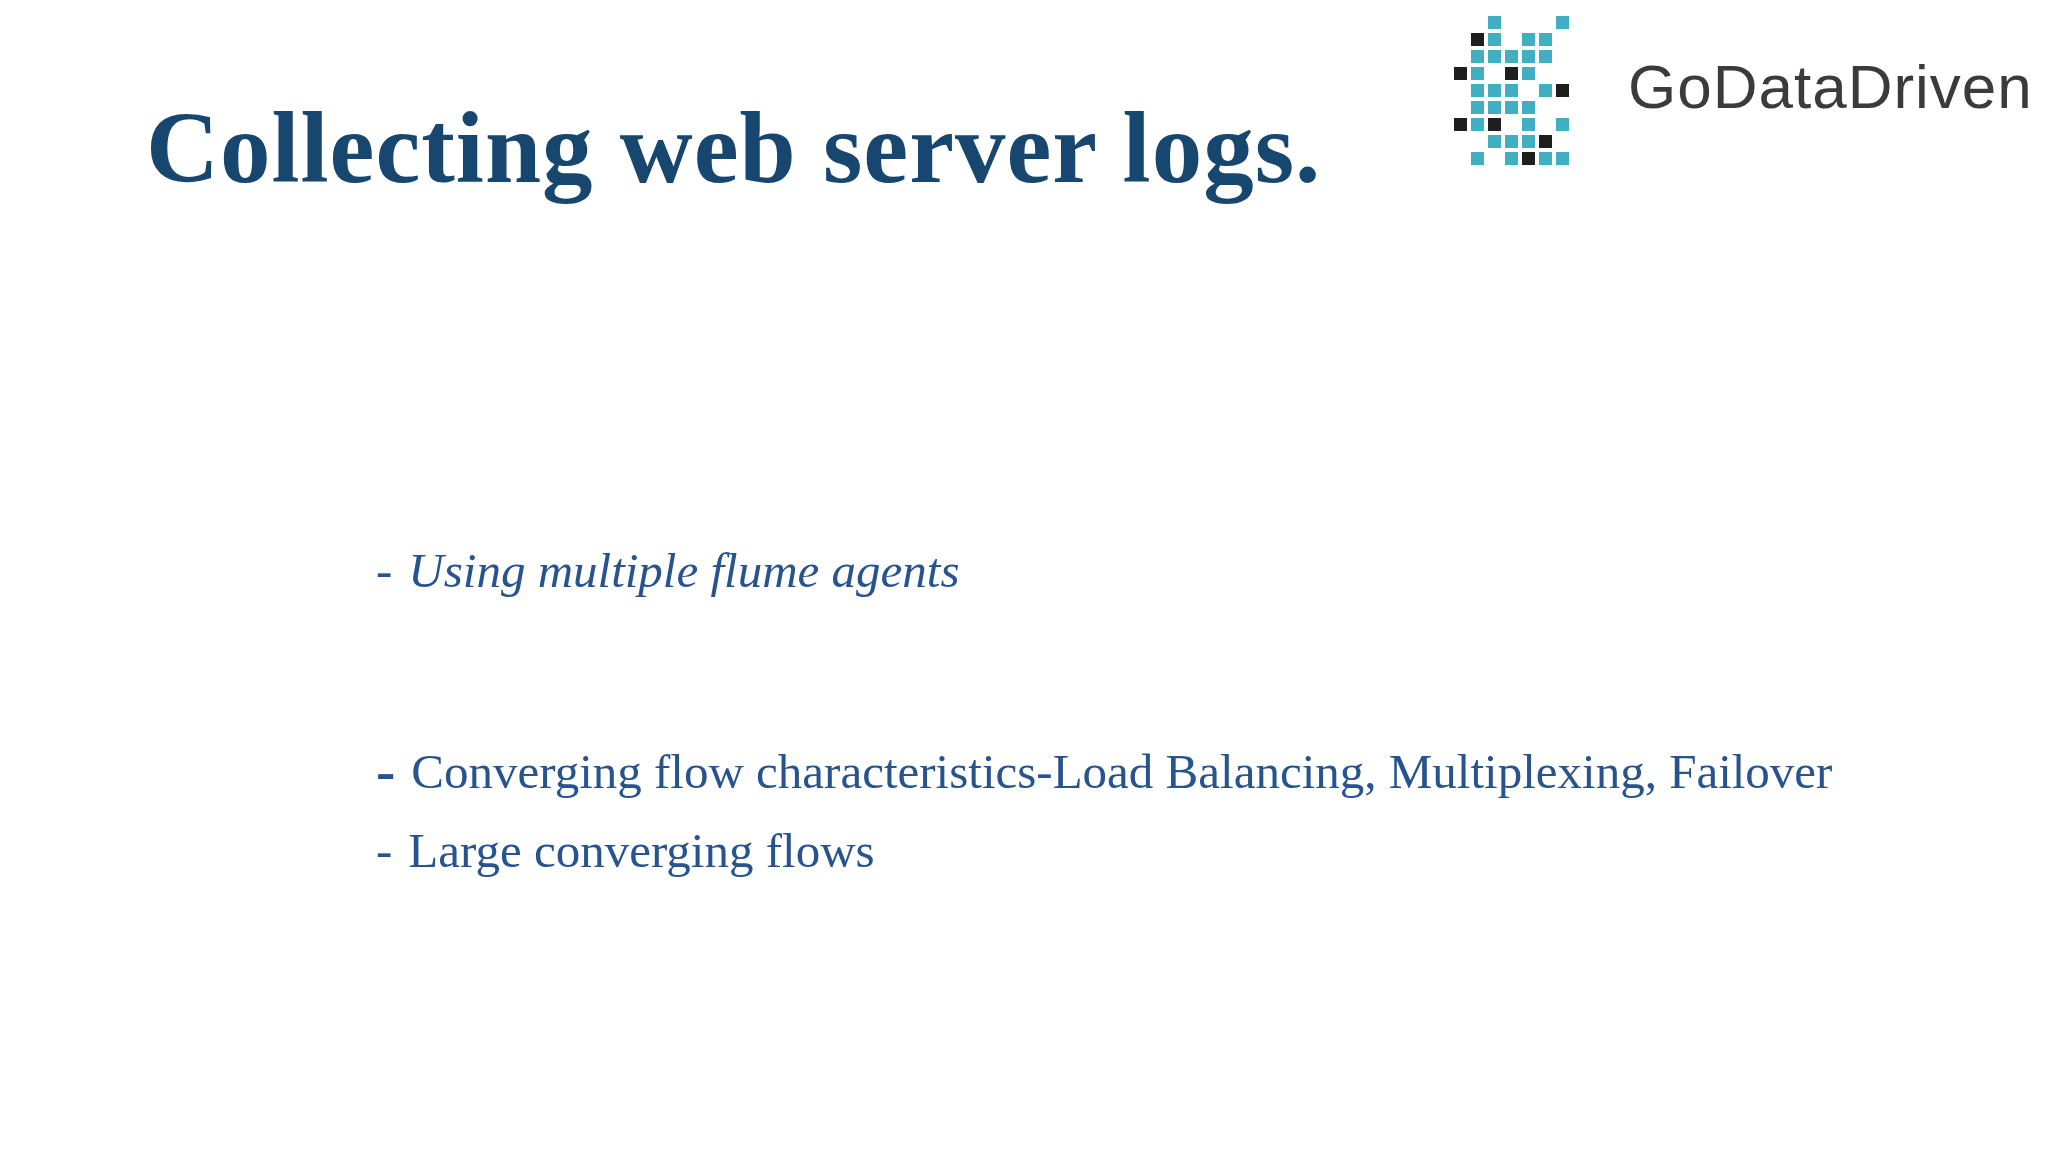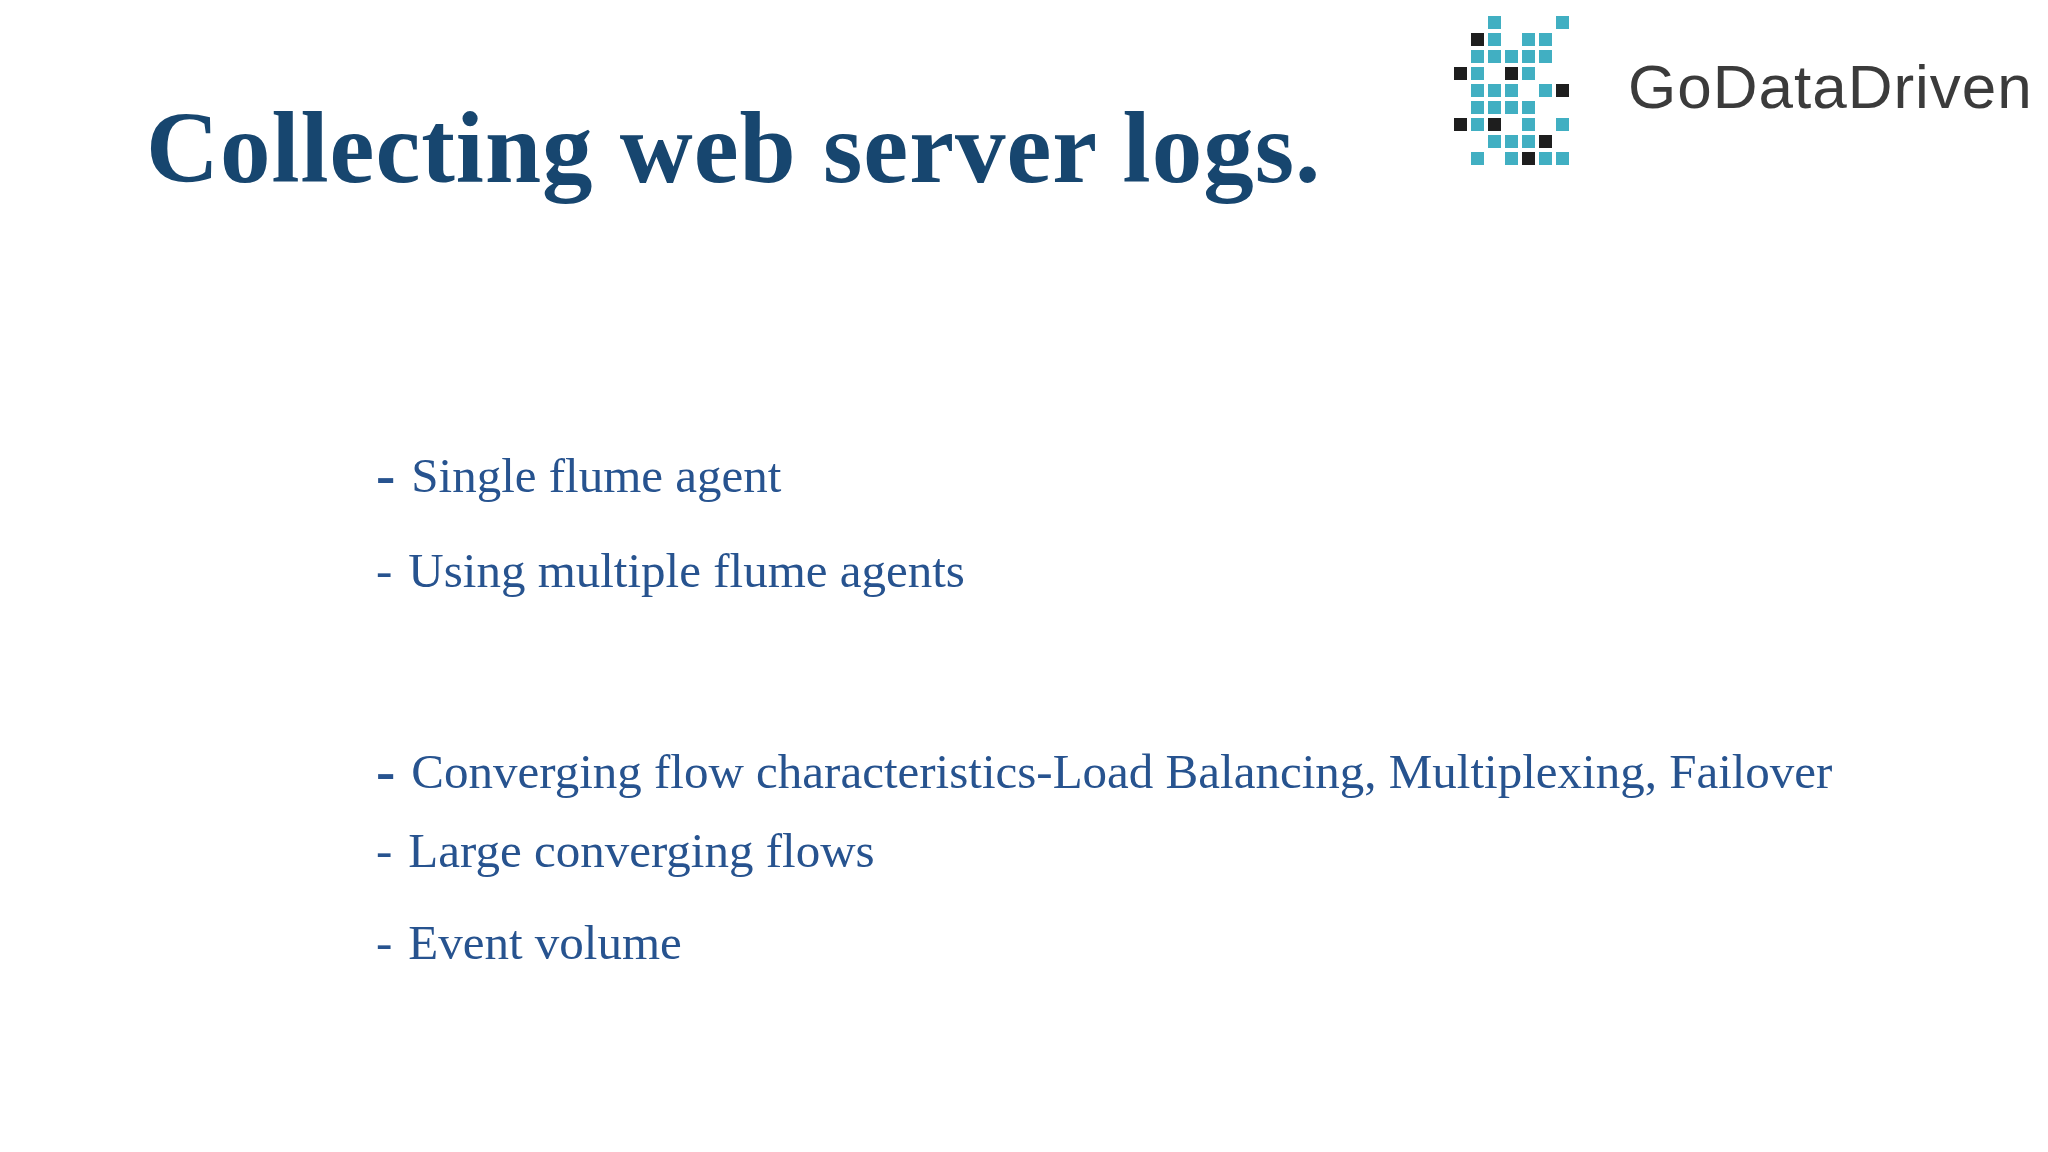--- a/index.html
+++ b/index.html
@@ -93,21 +93,21 @@
     font-family: "Liberation Serif", serif;
     font-size: 49px;
   }
   .sub .dash { display: inline-block; margin-right: 16px; }
   .sub .dash.bold {
     font-weight: bold;
     font-size: 58px;
     vertical-align: -2px;
   }
   .sub.s11 { top: 446px; }
-  .sub.s12 { top: 546px; }
+  .sub.s12 { top: 546px; font-style: italic; }
   .sub.s21 { top: 742px; }
   .sub.s22 { top: 826px; }
   .sub.s23 { top: 918px; }
 </style>
 </head>
 <body>
 
 <div class="slide">
 
   <h1 class="title">Collecting web server logs.</h1>
@@ -174,34 +174,28 @@
       <div class="cell"></div>
       <div class="cell t"></div>
       <div class="cell k"></div>
       <div class="cell t"></div>
       <div class="cell t"></div>
     </div>
 
   <div class="logo-text">GoDataDriven</div>
 
 
-  <div class="sub s11">
-    <span class="dash bold">-</span><span class="stext">Single flume agent</span>
-  </div>
 
   <div class="sub s12">
     <span class="dash">-</span><span class="stext">Using multiple flume agents</span>
   </div>
 
 
   <div class="sub s21">
     <span class="dash bold">-</span><span class="stext">Converging flow characteristics-Load Balancing, Multiplexing, Failover</span>
   </div>
 
   <div class="sub s22">
     <span class="dash">-</span><span class="stext">Large converging flows</span>
   </div>
 
-  <div class="sub s23">
-    <span class="dash">-</span><span class="stext">Event volume</span>
-  </div>
 
 </div>
 
 </body></html>

